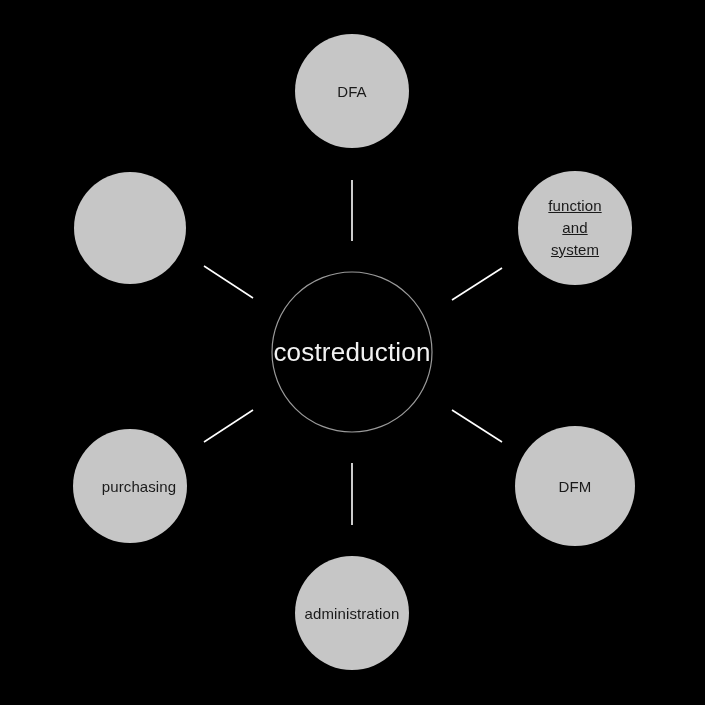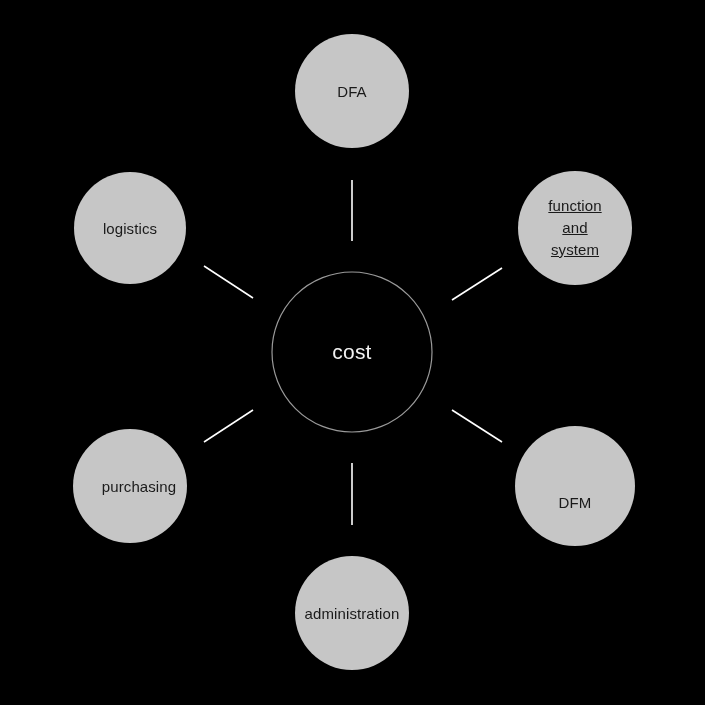--- a/index.html
+++ b/index.html
@@ -45,21 +45,21 @@
     color: #1a1a1a;
     letter-spacing: 0.1px;
     justify-content: center;
   }
   .node-label.multiline {
     white-space: normal;
     flex-direction: column;
     line-height: 22px;
   }
   .hub-label {
-    font-size: 21px;
+    font-size: 26px;
     line-height: 30px;
     color: #f2f2f2;
     letter-spacing: 0.2px;
     flex-direction: row;
   }
   .hub-label span { display: block; }
 </style>
 </head>
 <body>
 
@@ -82,36 +82,34 @@
       <circle cx="352" cy="613" r="57" fill="#c6c6c6"></circle>
       <circle cx="130" cy="486" r="57" fill="#c6c6c6"></circle>
       <circle cx="130" cy="228" r="56" fill="#c6c6c6"></circle>
     </g>
 
     <circle cx="352" cy="352" r="80" fill="none" stroke="#9a9a9a" stroke-width="1.2"></circle>
   </svg>
 
   <div class="hub-label" style="left: 272px; top: 272px; width: 160px; height: 160px; color: rgb(242, 242, 242);">
     <span>cost</span>
+    <span>reduction</span>
   </div>
 
   <div class="node-label" style="left: 275px; top: 34px; width: 154px; height: 114px; color: rgb(26, 26, 26);">
       <span>DFA</span>
     </div>
   <div class="node-label multiline" style="left: 498px; top: 171px; width: 154px; height: 114px; color: rgb(26, 26, 26); text-decoration: underline;">
       <span>function</span>
       <span>and</span>
       <span>system</span>
     </div>
-  <div class="node-label" style="left: 495px; top: 442px; width: 160px; height: 120px; color: rgb(26, 26, 26);">
+  <div class="node-label" style="left: 495px; top: 426px; width: 160px; height: 120px; color: rgb(26, 26, 26);">
       <span>DFM</span>
     </div>
   <div class="node-label" style="left: 275px; top: 556px; width: 154px; height: 114px; color: rgb(26, 26, 26);">
       <span>administration</span>
     </div>
   <div class="node-label" style="left: 62px; top: 429px; width: 154px; height: 114px; color: rgb(26, 26, 26);">
       <span>purchasing</span>
     </div>
-  <div class="node-label" style="left: 54px; top: 172px; width: 152px; height: 112px; color: rgb(26, 26, 26);">
-      <span>logistics</span>
-    </div>
 
 </div>
 
 </body></html>

